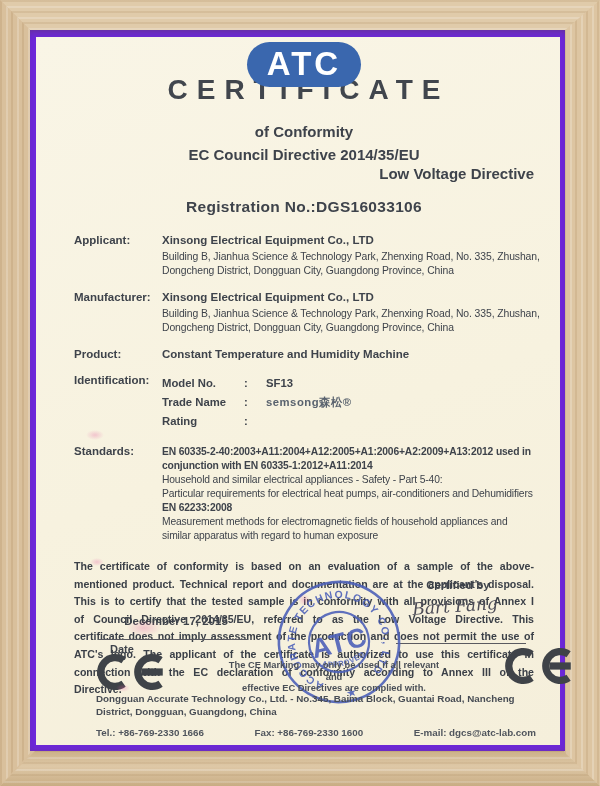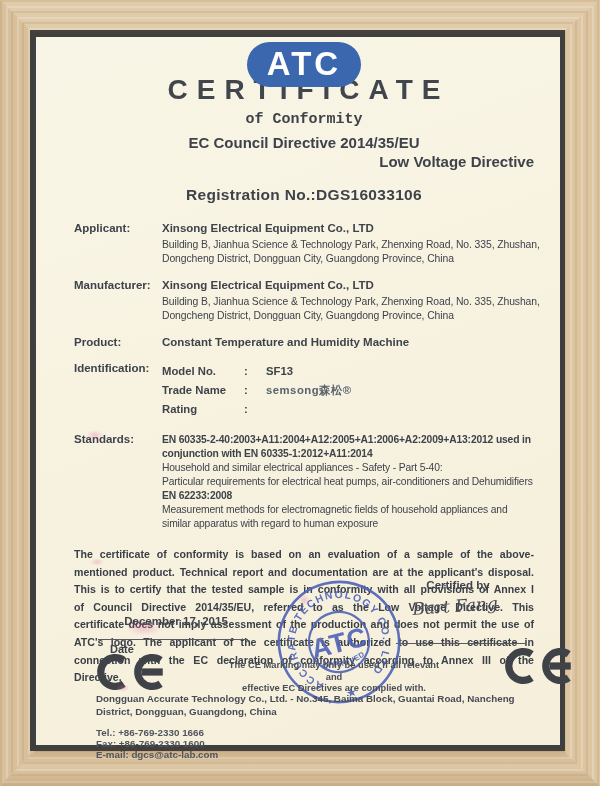--- a/index.html
+++ b/index.html
@@ -16,32 +16,32 @@
     background:linear-gradient(to bottom,rgba(90,60,20,.10),rgba(255,255,255,.18) 45%,rgba(90,60,20,.12)),
     repeating-linear-gradient(to bottom,rgba(150,110,60,.15) 0 2px,rgba(255,255,255,0) 2px 7px,rgba(255,255,255,.22) 7px 9px,rgba(255,255,255,0) 9px 12px),#d7bc93;
     clip-path:polygon(36px 0,564px 0,600px 36px,0 36px);}
   .frame-left{left:0;top:0;width:31px;height:786px;
     background:repeating-linear-gradient(to right,rgba(150,110,60,.16) 0 2px,rgba(255,255,255,0) 2px 6px,rgba(255,255,255,.20) 6px 8px,rgba(255,255,255,0) 8px 11px),#d9c09c;
     clip-path:polygon(0 0,31px 31px,31px 752px,0 786px);}
   .frame-right{right:0;top:0;width:36px;height:786px;
     background:repeating-linear-gradient(to right,rgba(150,110,60,.15) 0 2px,rgba(255,255,255,0) 2px 6px,rgba(255,255,255,.22) 6px 8px,rgba(255,255,255,0) 8px 11px),#ddc5a2;
     clip-path:polygon(36px 0,36px 786px,0 752px,0 31px);}
   
-  .mat{position:absolute;left:30px;top:30px;right:35px;bottom:35px;background:#404040;z-index:2;
+  .mat{position:absolute;left:30px;top:30px;right:35px;bottom:35px;background:#6d28d9;z-index:2;
     box-shadow:inset 0 7px 9px -6px rgba(90,70,40,.45), inset 0 -4px 6px -4px rgba(90,70,40,.25);}
   .paper{position:absolute;left:6px;top:7px;right:5px;bottom:6px;
     background:linear-gradient(160deg,#f9f5e6 0%,#f7f2df 55%,#f5efdb 100%);
     color:#3e434b;padding:2px 26px 0 38px;box-sizing:border-box;}
   
   .logo-pill{width:114px;height:45px;border-radius:23px;background:#3a67ae;color:#fff;
     font-weight:bold;font-size:33px;text-align:center;line-height:43px;letter-spacing:3px;
     margin:3px auto 0;position:relative;z-index:3;}
   .cert-title{text-align:center;font-size:28px;font-weight:bold;letter-spacing:9px;padding-left:9px;
     color:#41464d;margin-top:-13px;position:relative;z-index:2;}
-  .cert-subtitle{text-align:center;font-weight:bold;font-size:15px;margin-top:5px;font-family:Liberation Mono, monospace;}
+  .cert-subtitle{text-align:center;font-weight:bold;font-size:15px;margin-top:17px;}
   .directive{text-align:center;font-weight:bold;font-size:15px;margin-top:6px;}
   .directive + .directive{margin-top:2px;text-align:right;}
   .registration{text-align:center;font-weight:bold;font-size:15.5px;margin-top:16px;letter-spacing:.3px;}
   
   .row{display:flex;align-items:flex-start;}
   .row .lbl{width:88px;flex-shrink:0;font-weight:bold;font-size:11.5px;}
   .row .val{flex:1;min-width:0;}
   .party-name{font-weight:bold;font-size:11.5px;}
   .party-addr{font-size:10.4px;line-height:13.5px;margin-top:4px;white-space:nowrap;letter-spacing:-.1px;}
   .mt-applicant{margin-top:18px;}
@@ -67,21 +67,21 @@
   .date-label{position:absolute;top:40px;left:8px;width:132px;font-weight:bold;font-size:11px;}
   .stamp{position:absolute;top:-26px;left:172px;width:130px;height:130px;transform:rotate(-14deg);opacity:.9;}
   .ce-mark{position:absolute;}
   .ce-left{top:44px;left:-6px;}
   .ce-right{top:38px;left:402px;}
   .ce-notice{position:absolute;top:57px;left:118px;width:228px;text-align:center;
     font-weight:bold;font-size:9.3px;line-height:11.5px;color:#4a4f57;}
   .issuer-address{position:absolute;top:90px;left:-6px;right:-4px;font-weight:bold;
     font-size:9.8px;line-height:12.5px;color:#474c54;}
   .contacts{position:absolute;top:124px;left:-6px;right:-2px;display:flex;
-    justify-content:space-between;font-weight:bold;font-size:9.8px;color:#50555d;flex-direction:column;}
+    justify-content:space-between;font-weight:bold;font-size:9.8px;color:#50555d;}
   
   .sm{position:absolute;z-index:5;pointer-events:none;border-radius:50%;
     background:radial-gradient(closest-side,rgba(228,92,160,.30),rgba(228,92,160,0));}
 </style>
 </head>
 <body>
 
 <div class="frame frame-top"></div>
 <div class="frame frame-bottom"></div>
 <div class="frame frame-left"></div>

